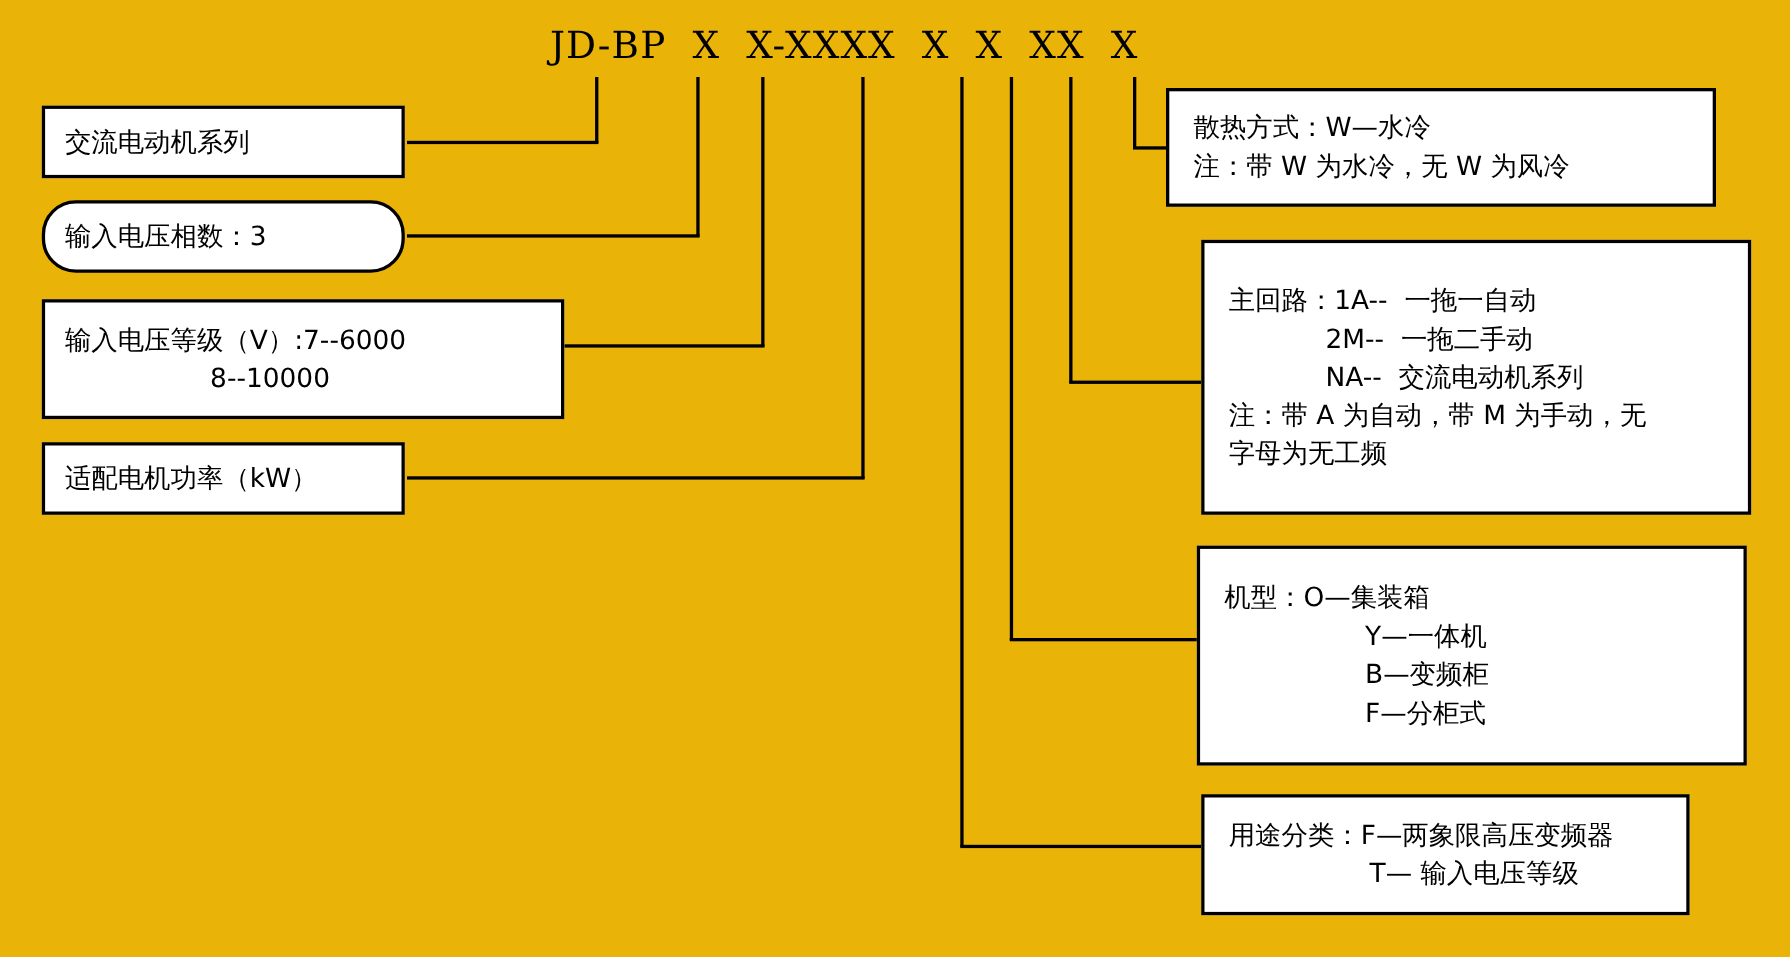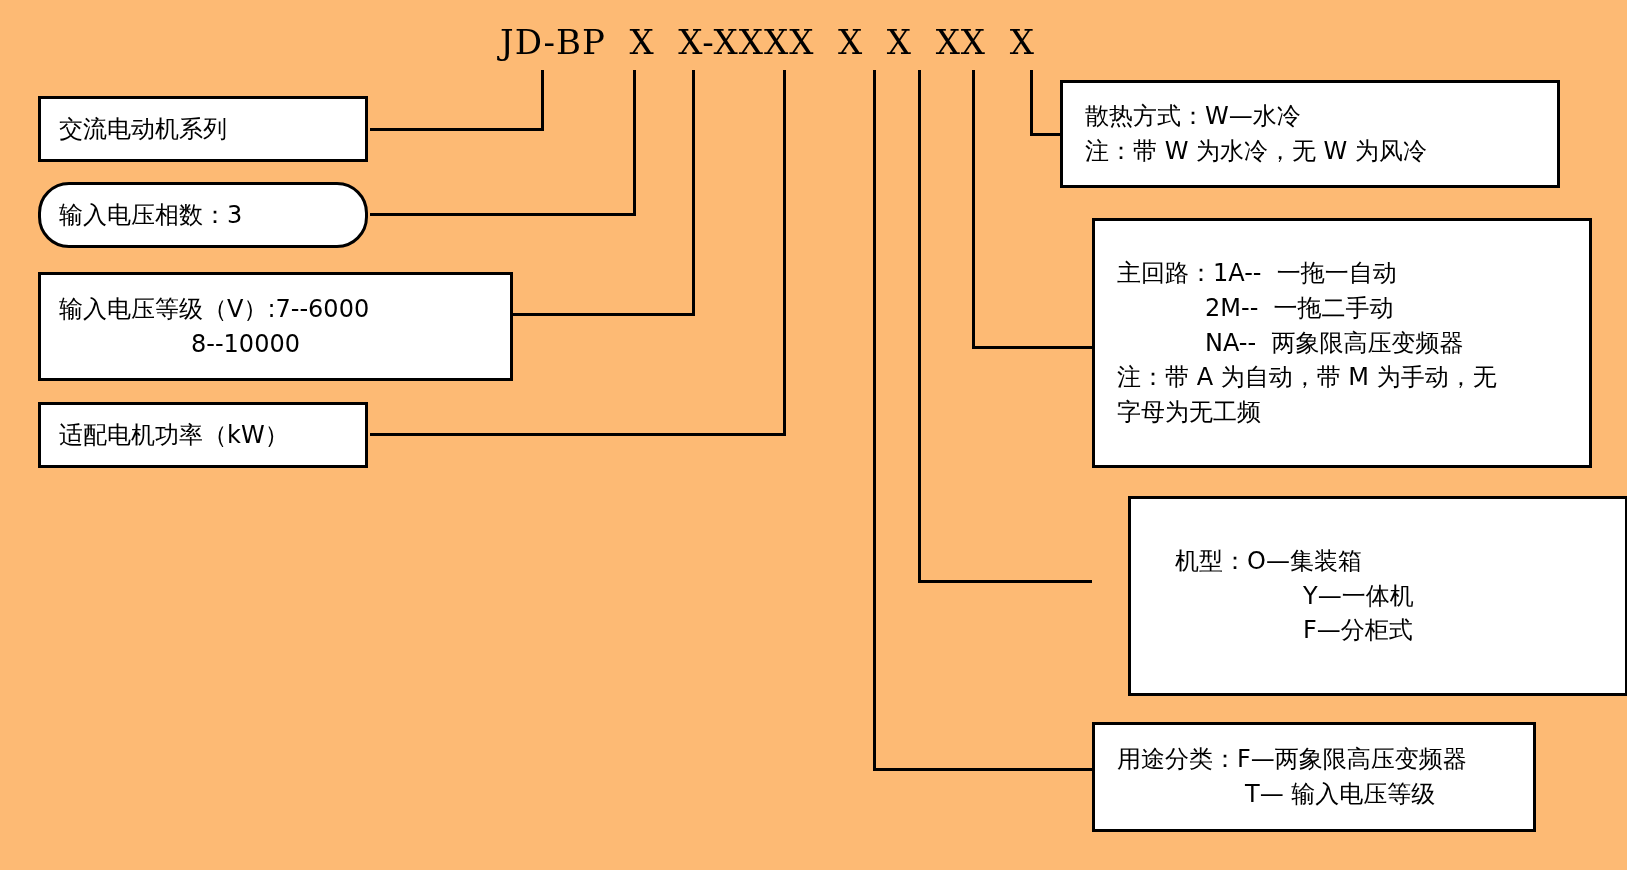--- a/index.html
+++ b/index.html
@@ -4,21 +4,21 @@
 <style>
   html, body {
     margin: 0;
     padding: 0;
     background: #ffffff;
   }
   #stage {
     position: relative;
     width: 1627px;
     height: 870px;
-    background: #fdba74;
+    background: #eab308;
     font-family: "DejaVu Sans", "Liberation Sans", sans-serif;
     overflow: hidden;
   }
   
   #code {
     position: absolute;
     left: 500px;
     top: 22px;
     font-family: "DejaVu Serif", "Liberation Serif", serif;
     font-size: 34px;
@@ -106,28 +106,29 @@
   </div>
 
   <div class="box right-box" style="left:1060px; top:80px; width:500px; height:108px;">
     <div class="line">散热方式：W—水冷</div>
     <div class="line">注：带 W 为水冷，无 W 为风冷</div>
   </div>
 
   <div class="box right-box" style="left:1092px; top:218px; width:500px; height:250px;justify-content:center;">
     <div class="line">主回路：1A--  一拖一自动</div>
     <div class="line indent-r1">2M--  一拖二手动</div>
-    <div class="line indent-r1">NA--  两象限高压变频器</div>
+    <div class="line indent-r1">NA--  交流电动机系列</div>
     <div class="line">注：带 A 为自动，带 M 为手动，无</div>
     <div class="line">字母为无工频</div>
   </div>
 
-  <div class="box right-box" style="left:1128px; top:496px; width:500px; height:200px;padding-left:22px;">
+  <div class="box right-box" style="left:1088px; top:496px; width:500px; height:200px;">
     <div class="line">机型：O—集装箱</div>
     <div class="line indent-r2">Y—一体机</div>
+    <div class="line indent-r2">B—变频柜</div>
     <div class="line indent-r2">F—分柜式</div>
   </div>
 
   <div class="box right-box" style="left:1092px; top:722px; width:444px; height:110px;">
     <div class="line">用途分类：F—两象限高压变频器</div>
     <div class="line indent-r2">T— 输入电压等级</div>
   </div>
 
 </div>
 

